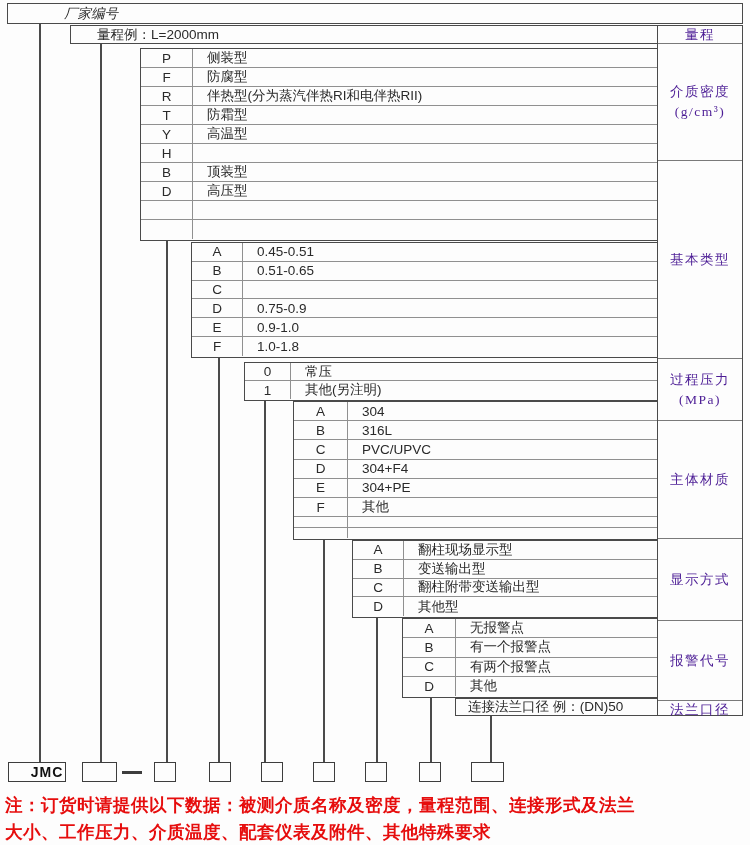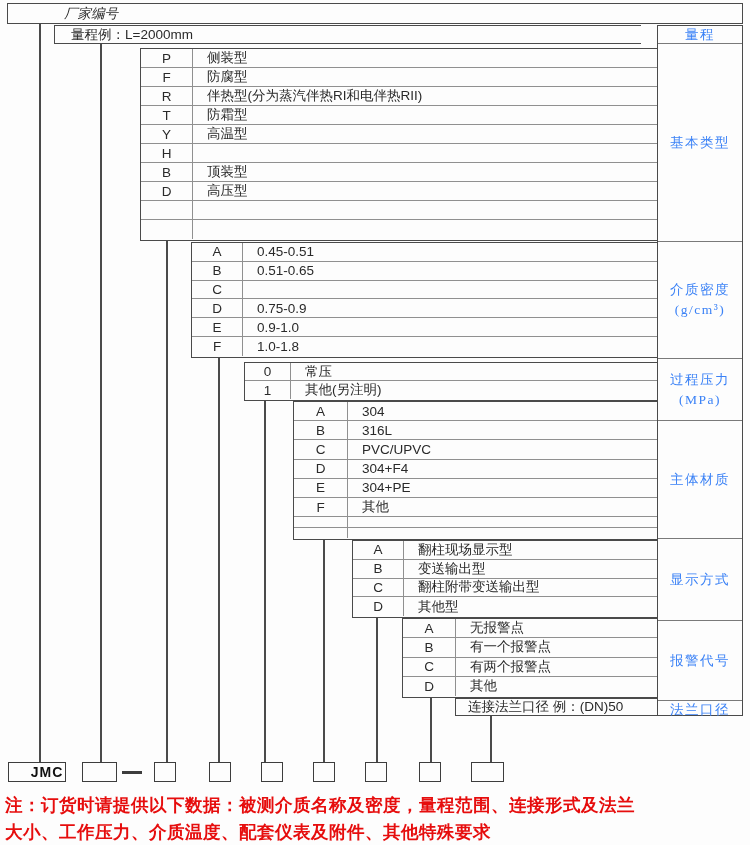--- a/index.html
+++ b/index.html
@@ -9,29 +9,29 @@
     font-family:"Liberation Sans", sans-serif;
     color:#2a2a2a; font-size:13.5px;
   }
   
   .topbox{
     position:absolute; left:7px; top:3px; width:736px; height:21px;
     border:1.5px solid #4a4a4a; box-sizing:border-box;
     display:flex; align-items:center; padding-left:56px;font-style:italic;
   }
   .rangebox{
-    position:absolute; left:54px; top:25px; width:587px; height:19px;
+    position:absolute; left:70px; top:25px; width:587px; height:19px;
     border:1.5px solid #4a4a4a; border-right:none; box-sizing:border-box;
-    display:flex; align-items:center; padding-left:16px;
+    display:flex; align-items:center; padding-left:26px;
   }
   
   .labelcol{
     position:absolute; left:657px; top:25px; width:86px; height:691px;
     border:1.5px solid #4a4a4a; box-sizing:border-box;
-    font-family:"Liberation Serif", serif; font-size:13.5px; color:#3b82f6;
+    font-family:"Liberation Serif", serif; font-size:13.5px; color:#4c1d95;
     display:flex; flex-direction:column;
   }
   .lcell{
     box-sizing:border-box; border-bottom:1px solid #7a7a7a;
     display:flex; flex-direction:column; align-items:center; justify-content:center;
     letter-spacing:1.5px; line-height:20px; text-align:center; flex:none;
   }
   .lcell:last-child{border-bottom:none;}
   .lc-range{height:18px;} .lc-basic{height:198px;} .lc-density{height:117px;}
   .lc-pressure{height:62px;} .lc-material{height:118px;} .lc-display{height:82px;}
@@ -97,25 +97,25 @@
 
   <div class="topbox">
     <span>厂家编号</span>
   </div>
   <div class="rangebox">
     <span>量程例：L=2000mm</span>
   </div>
 
   <div class="labelcol">
     <div class="lcell lc-range">量程</div>
-    <div class="lcell lc-basic">基本类型</div>
     <div class="lcell lc-density">
       <span>介质密度</span>
       <span>(g/cm³)</span>
     </div>
+    <div class="lcell lc-basic">基本类型</div>
     <div class="lcell lc-pressure">
       <span>过程压力</span>
       <span>(MPa)</span>
     </div>
     <div class="lcell lc-material">主体材质</div>
     <div class="lcell lc-display">显示方式</div>
     <div class="lcell lc-alarm">报警代号</div>
     <div class="lcell lc-flange">法兰口径</div>
   </div>
 

